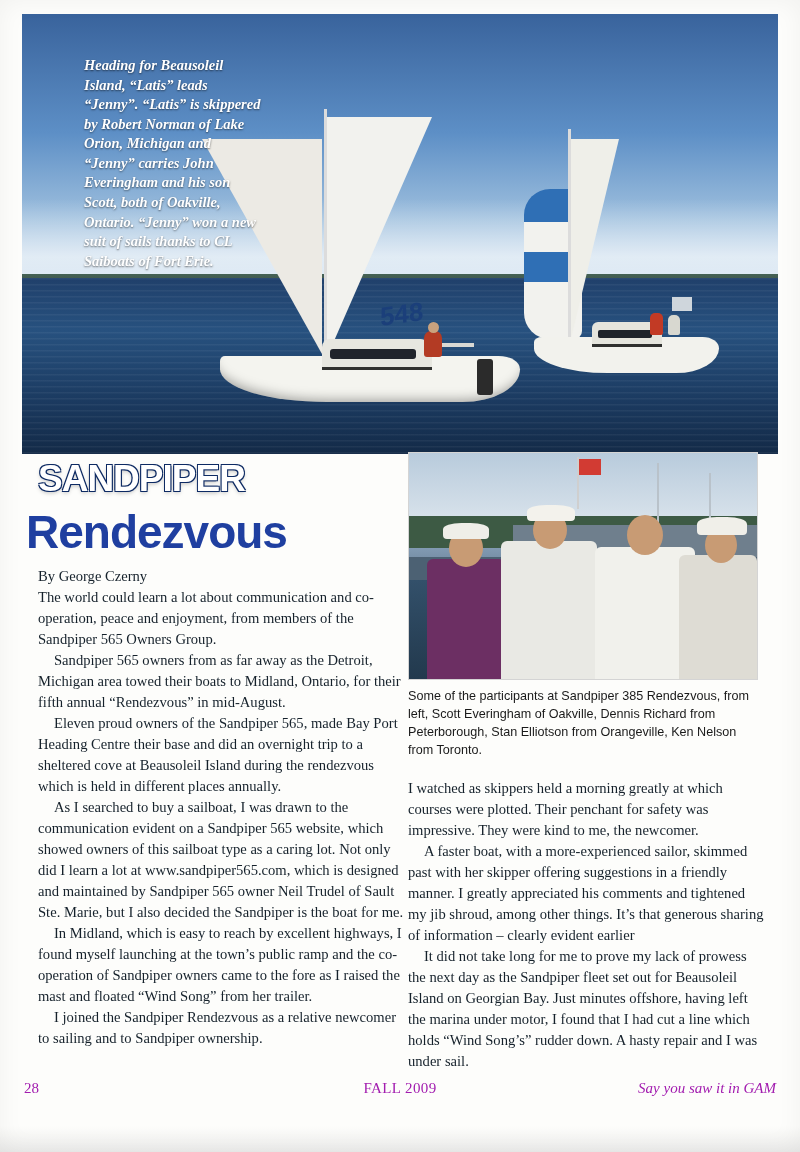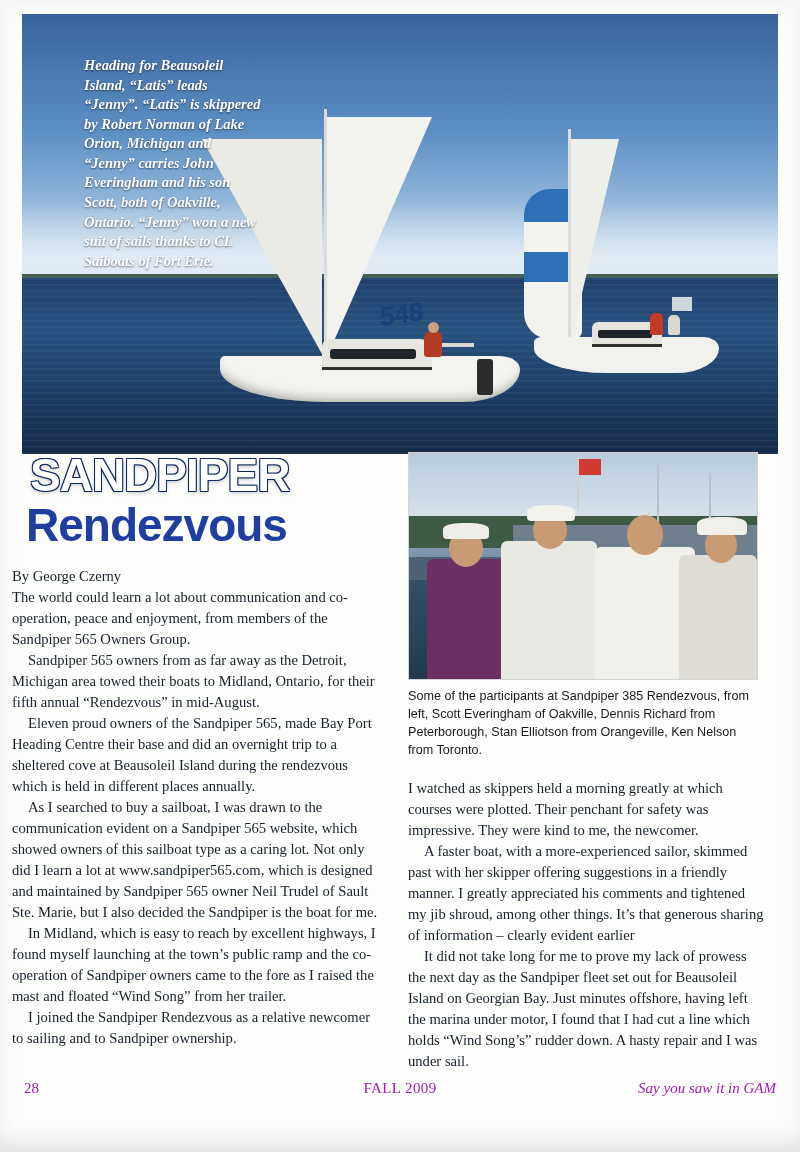--- a/index.html
+++ b/index.html
@@ -137,30 +137,30 @@
   
   .masthead {
     position:absolute;
     left: 26px;
     top: 448px;
     width: 380px;
   }
   .mast-line1 {
     font-family: "Liberation Sans", sans-serif;
     font-weight: 700;
-    font-size: 46px;
+    font-size: 37px;
     letter-spacing: -1px;
     color: #ffffff;
     -webkit-text-stroke: 0px;
     text-shadow:
       -1px -1px 0 #0d2a63, 1px -1px 0 #0d2a63,
       -1px  1px 0 #0d2a63, 1px  1px 0 #0d2a63,
        0 2px 4px rgba(0,0,0,.25);
     line-height: 1;
-    margin: 4px;
+    margin: 12px;
   }
   .mast-line2 {
     font-family: "Liberation Sans", sans-serif;
     font-weight: 700;
     font-size: 46px;
     letter-spacing: -1px;
     color: #1f3fa0;
     line-height: 1;
     margin: 2px 0 0 0;
   }
@@ -215,21 +215,21 @@
   .col {
     position:absolute;
     font-family: "Liberation Serif", serif;
     font-size: 14.6px;
     line-height: 1.44;
     color: #15212b;
     text-align: left;
   }
   .col p { margin: 0; }
   .col p.indent { text-indent: 16px; }
-  .col-left { left: 12px; top: 566px; width: 366px; }
+  .col-left { left: 38px; top: 566px; width: 366px; }
   .col-right { left: 408px; top: 778px; width: 356px; }
   .byline { margin-bottom: 0; }
 
   
   .footer {
     position:absolute;
     left: 24px;
     top: 1080px;
     width: 752px;
     height: 22px;

